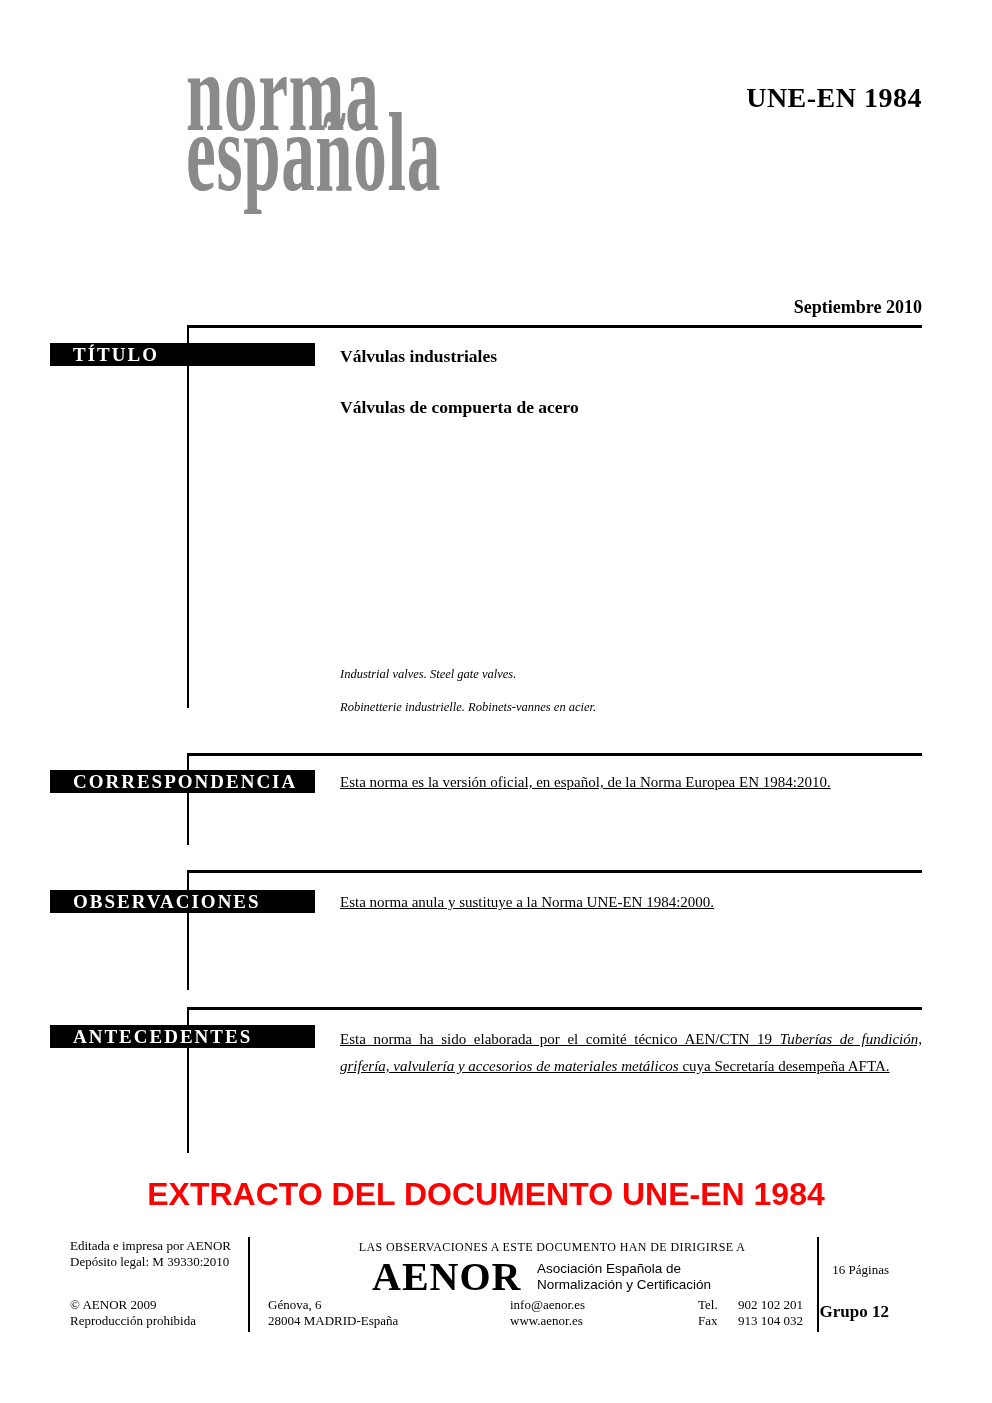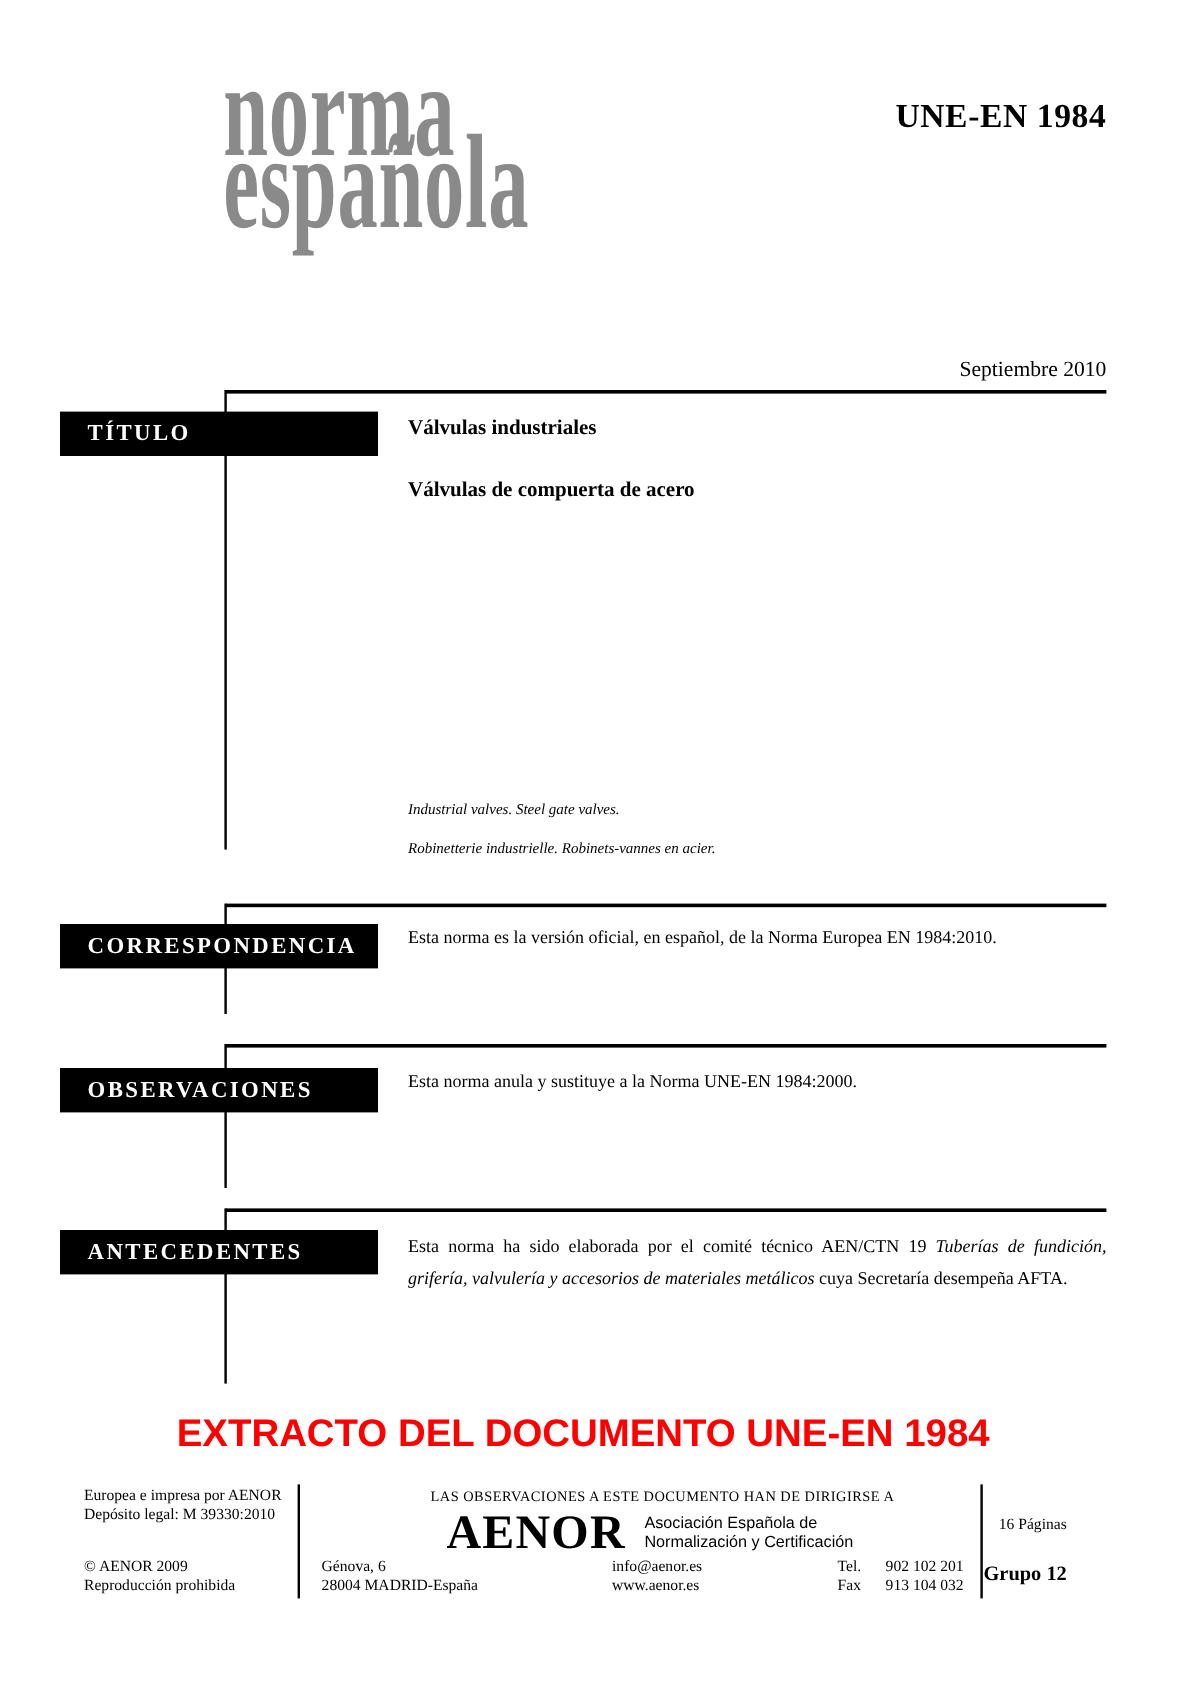--- a/index.html
+++ b/index.html
@@ -27,42 +27,42 @@
   }
   #logo1 { top:36px; }
   #logo2 { top:96px; }
   .doc-code {
     top:82px; right:70px;
     font-size:28px; font-weight:bold;
     letter-spacing:0.5px;
   }
   .issue-date {
     top:297px; right:70px;
-    font-size:18px; font-weight:normal;
+    font-size:18px; font-weight:bold;
   }
 
   
   .hline { left:188px; width:734px; height:3px; background:#000; }
   .vline { left:187px; width:2px; background:#000; }
 
   
   .sec-label {
-    left:50px; width:265px; height:37px;
+    left:50px; width:265px; height:23px;
     background:#000; color:#fff;
     font-weight:bold; font-size:19px;
     letter-spacing:2px;
     display:flex; align-items:center;
     padding-left:23px;
     white-space:nowrap;
   }
 
   
   .sec-text {
     left:340px; width:582px;
-    font-size:15px; line-height:20px;
+    font-size:15px; line-height:20px;text-decoration:underline;
   }
   .title-line {
     left:340px; font-size:17.5px; font-weight:bold; white-space:nowrap;
   }
   .lang-line {
     left:340px; font-size:12.5px; font-style:italic; white-space:nowrap;text-align:right;
   }
   .just {
     text-align:justify; line-height:27px;
   }
@@ -134,21 +134,21 @@
 <div class="abs vline" style="top:1007px; height:146px"></div>
 <div class="abs sec-label" style="top:1025px">ANTECEDENTES</div>
 <div class="abs sec-text just" style="top:1026px"><span>Esta norma ha sido elaborada por el comité técnico AEN/CTN 19 </span><span class="it">Tuberías de fundición, grifería, valvulería y accesorios de materiales metálicos</span><span> cuya Secretaría desempeña AFTA.</span></div>
 
 <div class="abs extracto">EXTRACTO DEL DOCUMENTO UNE-EN 1984</div>
 
 <div class="abs ft-divider" style="left:248px"></div>
 <div class="abs ft-divider" style="left:817px"></div>
 
 <div class="abs ft" style="left:70px; top:1238px">
-  <div>Europea e impresa por AENOR</div>
+  <div>Editada e impresa por AENOR</div>
   <div>Depósito legal: M 39330:2010</div>
 </div>
 <div class="abs ft" style="left:70px; top:1297px">
   <div>© AENOR 2009</div>
   <div>Reproducción prohibida</div>
 </div>
 
 <div class="abs ft-notice">LAS OBSERVACIONES A ESTE DOCUMENTO HAN DE DIRIGIRSE A</div>
 <div class="abs aenor-logo">AENOR</div>
 <div class="abs aenor-name">

